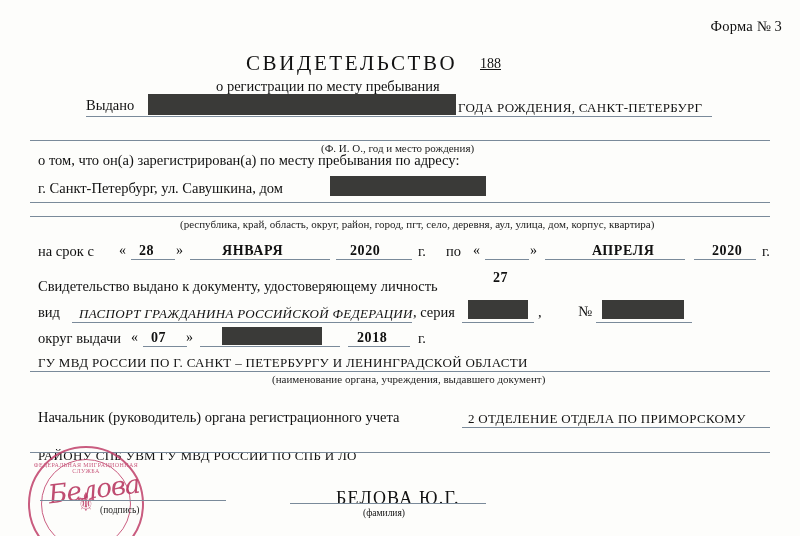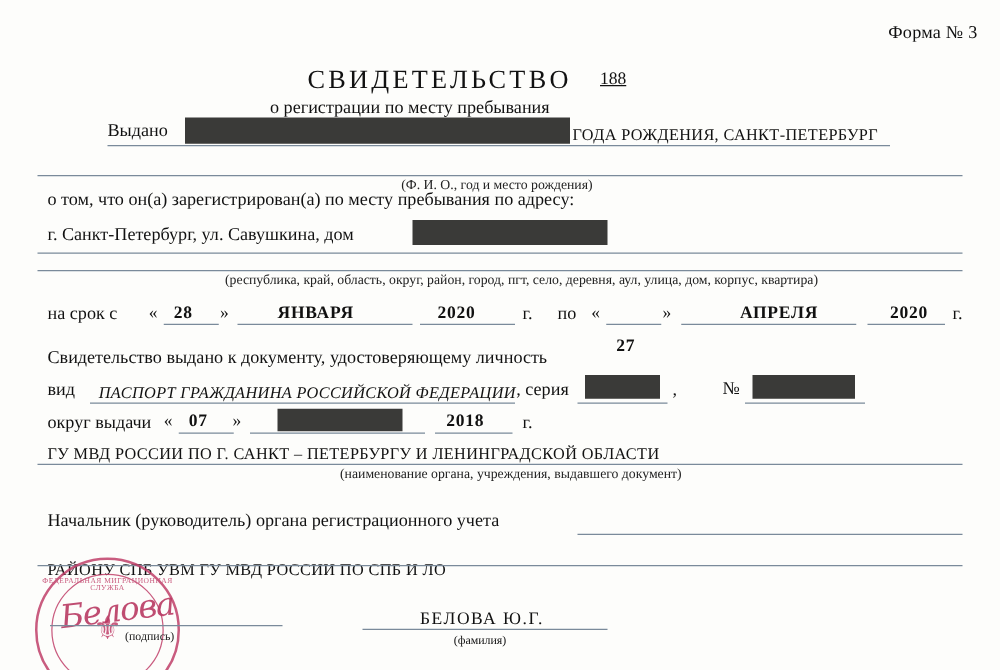--- a/index.html
+++ b/index.html
@@ -129,21 +129,21 @@
     position: absolute;
     left: 100px;
     top: 505px;
     font-size: 9.5px;
     color: #222;
   }
   .name-line {
     position: absolute;
     left: 336px;
     top: 488px;
-    font-size: 14px;
+    font-size: 18px;
     letter-spacing: 1.2px;
   }
   .name-note {
     position: absolute;
     left: 363px;
     top: 508px;
     font-size: 9.5px;
   }
 </style>
 </head>
@@ -221,20 +221,21 @@
   <div class="line" style="left:200px; top:346px; width:140px;"></div>
   <div class="txt date-val" style="left:357px; top:330px;">2018</div>
   <div class="line" style="left:348px; top:346px; width:62px;"></div>
   <div class="txt body-line" style="left:418px; top:330px;">г.</div>
 
   <div class="txt caps-line" style="left:38px; top:355px;">ГУ  МВД  РОССИИ  ПО  Г. САНКТ – ПЕТЕРБУРГУ  И  ЛЕНИНГРАДСКОЙ ОБЛАСТИ</div>
   <div class="line" style="left:30px; top:371px; width:740px;"></div>
   <div class="small-note" style="left:272px; top:373px;">(наименование органа, учреждения, выдавшего документ)</div>
 
   <div class="txt body-line" style="left:38px; top:409px;">Начальник (руководитель) органа регистрационного учета</div>
+  <div class="txt caps-line" style="left:468px; top:411px;">2 ОТДЕЛЕНИЕ ОТДЕЛА  ПО ПРИМОРСКОМУ</div>
   <div class="line" style="left:462px; top:427px; width:308px;"></div>
   <div class="txt caps-line" style="left:38px; top:448px;">РАЙОНУ СПБ УВМ  ГУ  МВД РОССИИ  ПО СПБ  И  ЛО</div>
   <div class="line" style="left:30px; top:452px; width:740px;"></div>
 
   <div class="stamp">
     <div class="stamp-inner"></div>
     <div class="stamp-txt-top">ФЕДЕРАЛЬНАЯ МИГРАЦИОННАЯ СЛУЖБА</div>
     <div class="stamp-emblem">⚜</div>
 
   </div>

